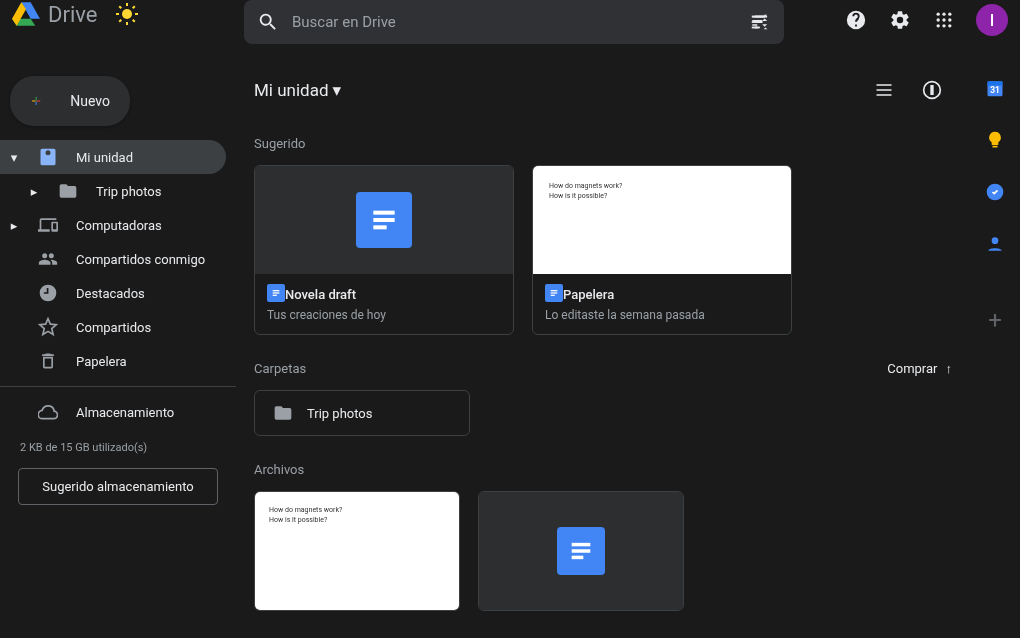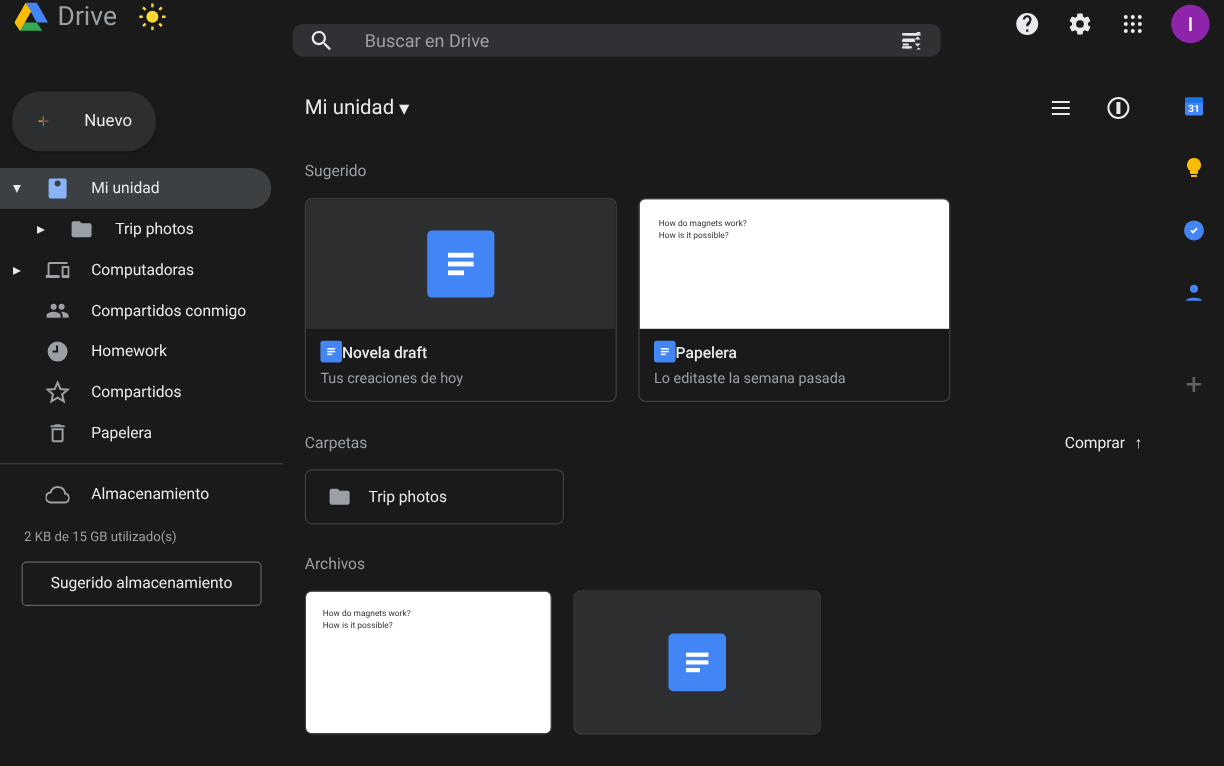--- a/index.html
+++ b/index.html
@@ -5,21 +5,21 @@
 * { margin: 0; padding: 0; box-sizing: border-box; font-family: 'Google Sans', Roboto, Arial, sans-serif; }
 body { background: #1a1a1a; color: #e8eaed; width: 1020px; height: 638px; overflow: hidden; }
 .app { display: flex; flex-direction: column; height: 100%; }
 
 
 .header { display: flex; align-items: flex-start; height: 60px; padding: 0 12px; gap: 8px; }
 .logo-section { display: flex; align-items: center; gap: 8px; width: 224px; }
 .drive-logo { width: 28px; height: 28px; }
 .app-name { font-size: 22px; color: #9aa0a6; font-weight: 400; }
 .sun-icon { width: 28px; height: 28px; display: flex; align-items: center; justify-content: center; margin-left: 8px; cursor: pointer; }
-.search-bar { flex: 1; max-width: 540px; height: 27px; background: #303134; border-radius: 8px; display: flex; align-items: center; padding: 0 8px; gap: 20px; margin-top: 20px; }
+.search-bar { flex: 1; max-width: 540px; height: 44px; background: #303134; border-radius: 8px; display: flex; align-items: center; padding: 0 8px; gap: 8px; }
 .search-bar input { flex: 1; background: transparent; border: none; outline: none; color: #e8eaed; font-size: 15px; }
 .search-bar input::placeholder { color: #9aa0a6; }
 .icon-btn { width: 40px; height: 40px; display: flex; align-items: center; justify-content: center; border-radius: 50%; cursor: pointer; color: #e8eaed; }
 .icon-btn svg { fill: currentColor; }
 .header-right { display: flex; align-items: center; gap: 4px; margin-left: auto; }
 .avatar { width: 32px; height: 32px; border-radius: 50%; background: #8e24aa; display: flex; align-items: center; justify-content: center; color: white; font-weight: 500; margin-left: 8px; }
 
 
 .body { display: flex; flex: 1; overflow: hidden; }
 
@@ -194,21 +194,21 @@
           </span>
         <span>Compartidos conmigo</span>
       </div>
       <div class="nav-item">
         <span class="caret"></span>
         <span class="nav-icon">
             <svg viewBox="0 0 24 24">
               <path d="M12 2a10 10 0 1 0 10 10A10 10 0 0 0 12 2zm.5 11H7v-2h3.5V6h2z"></path>
             </svg>
           </span>
-        <span>Homework</span>
+        <span>Destacados</span>
       </div>
       <div class="nav-item">
         <span class="caret"></span>
         <span class="nav-icon">
             <svg viewBox="0 0 24 24">
               <path d="M12 17.27L18.18 21l-1.64-7.03L22 9.24l-7.19-.61L12 2 9.19 8.63 2 9.24l5.46 4.73L5.82 21z" fill="none" stroke="#9aa0a6" stroke-width="2"></path>
             </svg>
           </span>
         <span>Compartidos</span>
       </div>

